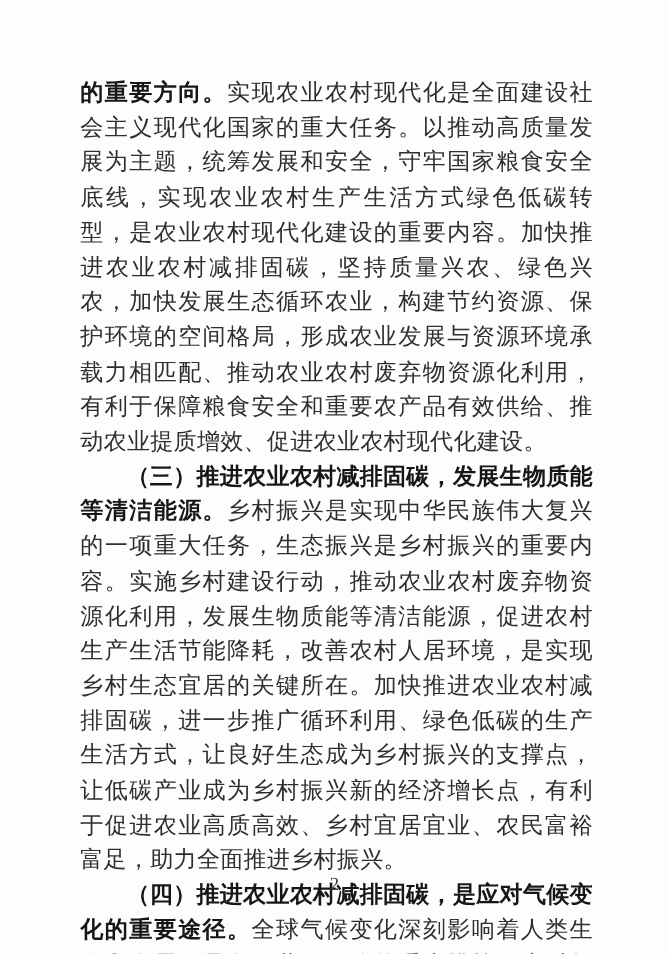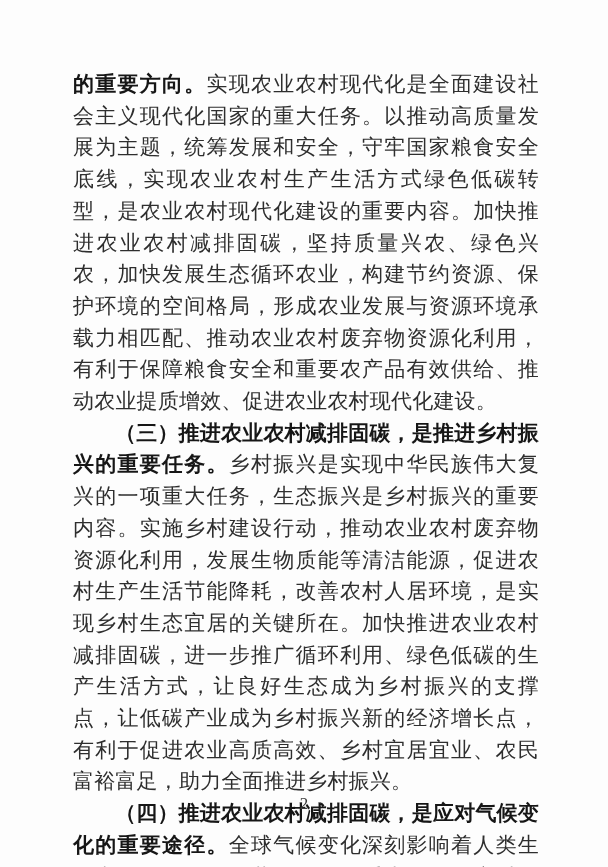--- a/index.html
+++ b/index.html
@@ -58,21 +58,21 @@
 </style>
 </head>
 <body>
 
 <div class="page">
 
   <div class="text-block">
 
     <p class="para"><span class="lead">的重要方向。</span><span>实现农业农村现代化是全面建设社会主义现代化国家的重大任务。以推动高质量发展为主题，统筹发展和安全，守牢国家粮食安全底线，实现农业农村生产生活方式绿色低碳转型，是农业农村现代化建设的重要内容。加快推进农业农村减排固碳，坚持质量兴农、绿色兴农，加快发展生态循环农业，构建节约资源、保护环境的空间格局，形成农业发展与资源环境承载力相匹配、推动农业农村废弃物资源化利用，有利于保障粮食安全和重要农产品有效供给、推动农业提质增效、促进农业农村现代化建设。</span></p>
 
-    <p class="para indent"><span class="lead">（三）推进农业农村减排固碳，是推进乡村振兴的重要任务。</span><span>乡村振兴是实现中华民族伟大复兴的一项重大任务，生态振兴是乡村振兴的重要内容。实施乡村建设行动，推动农业农村废弃物资源化利用，发展生物质能等清洁能源，促进农村生产生活节能降耗，改善农村人居环境，是实现乡村生态宜居的关键所在。加快推进农业农村减排固碳，进一步推广循环利用、绿色低碳的生产生活方式，让良好生态成为乡村振兴的支撑点，让低碳产业成为乡村振兴新的经济增长点，有利于促进农业高质高效、乡村宜居宜业、农民富裕富足，助力全面推进乡村振兴。</span></p>
+    <p class="para indent"><span class="lead">（三）推进农业农村减排固碳，发展生物质能等清洁能源。</span><span>乡村振兴是实现中华民族伟大复兴的一项重大任务，生态振兴是乡村振兴的重要内容。实施乡村建设行动，推动农业农村废弃物资源化利用，发展生物质能等清洁能源，促进农村生产生活节能降耗，改善农村人居环境，是实现乡村生态宜居的关键所在。加快推进农业农村减排固碳，进一步推广循环利用、绿色低碳的生产生活方式，让良好生态成为乡村振兴的支撑点，让低碳产业成为乡村振兴新的经济增长点，有利于促进农业高质高效、乡村宜居宜业、农民富裕富足，助力全面推进乡村振兴。</span></p>
 
     <p class="para indent"><span class="lead">（四）推进农业农村减排固碳，是应对气候变化的重要途径。</span><span>全球气候变化深刻影响着人类生存和发展，是各国共同面临的重大挑战。应对气候变化是我国可持续发展的内在要求，也是负责任大国应尽的国际义务。加快推进农业农村</span></p>
 
   </div>
 
   <div class="page-number">2</div>
 
 </div>
 
 </body></html>

